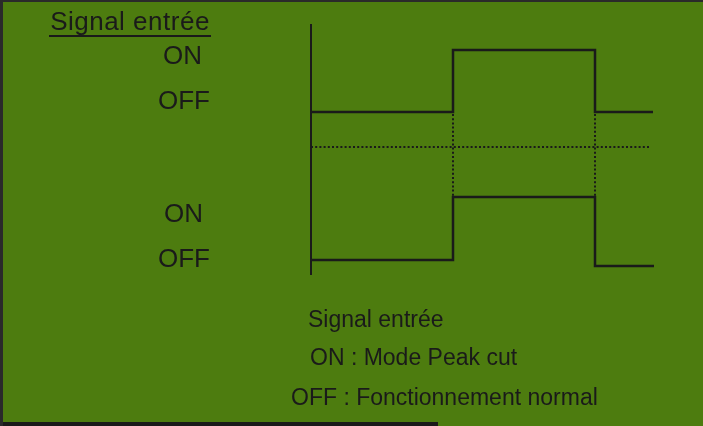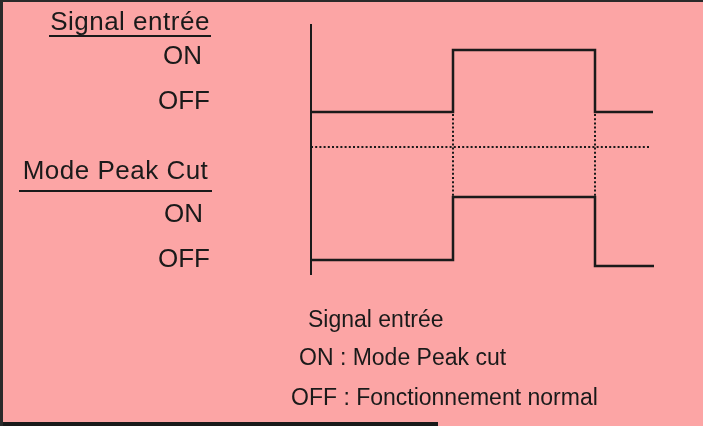--- a/index.html
+++ b/index.html
@@ -5,21 +5,21 @@
   html, body {
     margin: 0;
     padding: 0;
     background: #ffffff;
     font-family: "Liberation Sans", "DejaVu Sans", sans-serif;
   }
   .frame {
     position: relative;
     width: 703px;
     height: 426px;
-    background: #fca5a5;
+    background: #4d7c0f;
     border-top: 2px solid #2a2a2a;
     border-left: 3px solid #2a2a2a;
     box-sizing: border-box;
     overflow: hidden;
     color: #1a1a1a;
   }
   .bottom-bar {
     position: absolute;
     left: 0;
     bottom: 0;
@@ -65,37 +65,36 @@
 <body>
 
 <div class="frame">
 
   <div class="lbl section-title" style="left:46px; top:6px; width:162px; padding-bottom:1px;">Signal entrée</div>
 
   <div class="lbl" style="right:501px; top:40px;">ON</div>
 
   <div class="lbl" style="right:493px; top:85px;">OFF</div>
 
-  <div class="lbl section-title" style="left:16px; top:155px; width:193px; padding-bottom:7px;">Mode Peak Cut</div>
 
   <div class="lbl" style="right:500px; top:198px;">ON</div>
 
   <div class="lbl" style="right:493px; top:243px;">OFF</div>
 
   <svg class="wave" viewBox="0 0 703 426">
     <g fill="none" stroke="#1a1a1a">
       <polyline class="axis" points="308,22 308,273"></polyline>
       <polyline class="dotted" points="308,145 648,145"></polyline>
       <polyline class="dotted" points="450,112 450,194"></polyline>
       <polyline class="dotted" points="592,112 592,194"></polyline>
       <polyline class="wf" points="308,110 450,110 450,48 592,48 592,110 650,110"></polyline>
       <polyline class="wf" points="308,258 450,258 450,195 592,195 592,264 651,264"></polyline>
     </g>
   </svg>
 
   <div class="legend-line" style="left:305px; top:306px;">Signal entrée</div>
 
-  <div class="legend-line" style="left:296px; top:344px;text-align:center;">ON : Mode Peak cut</div>
+  <div class="legend-line" style="left:307px; top:344px;text-align:center;">ON : Mode Peak cut</div>
 
   <div class="legend-line" style="left:288px; top:384px;">OFF : Fonctionnement normal</div>
 
   <div class="bottom-bar"></div>
 </div>
 
 </body></html>

